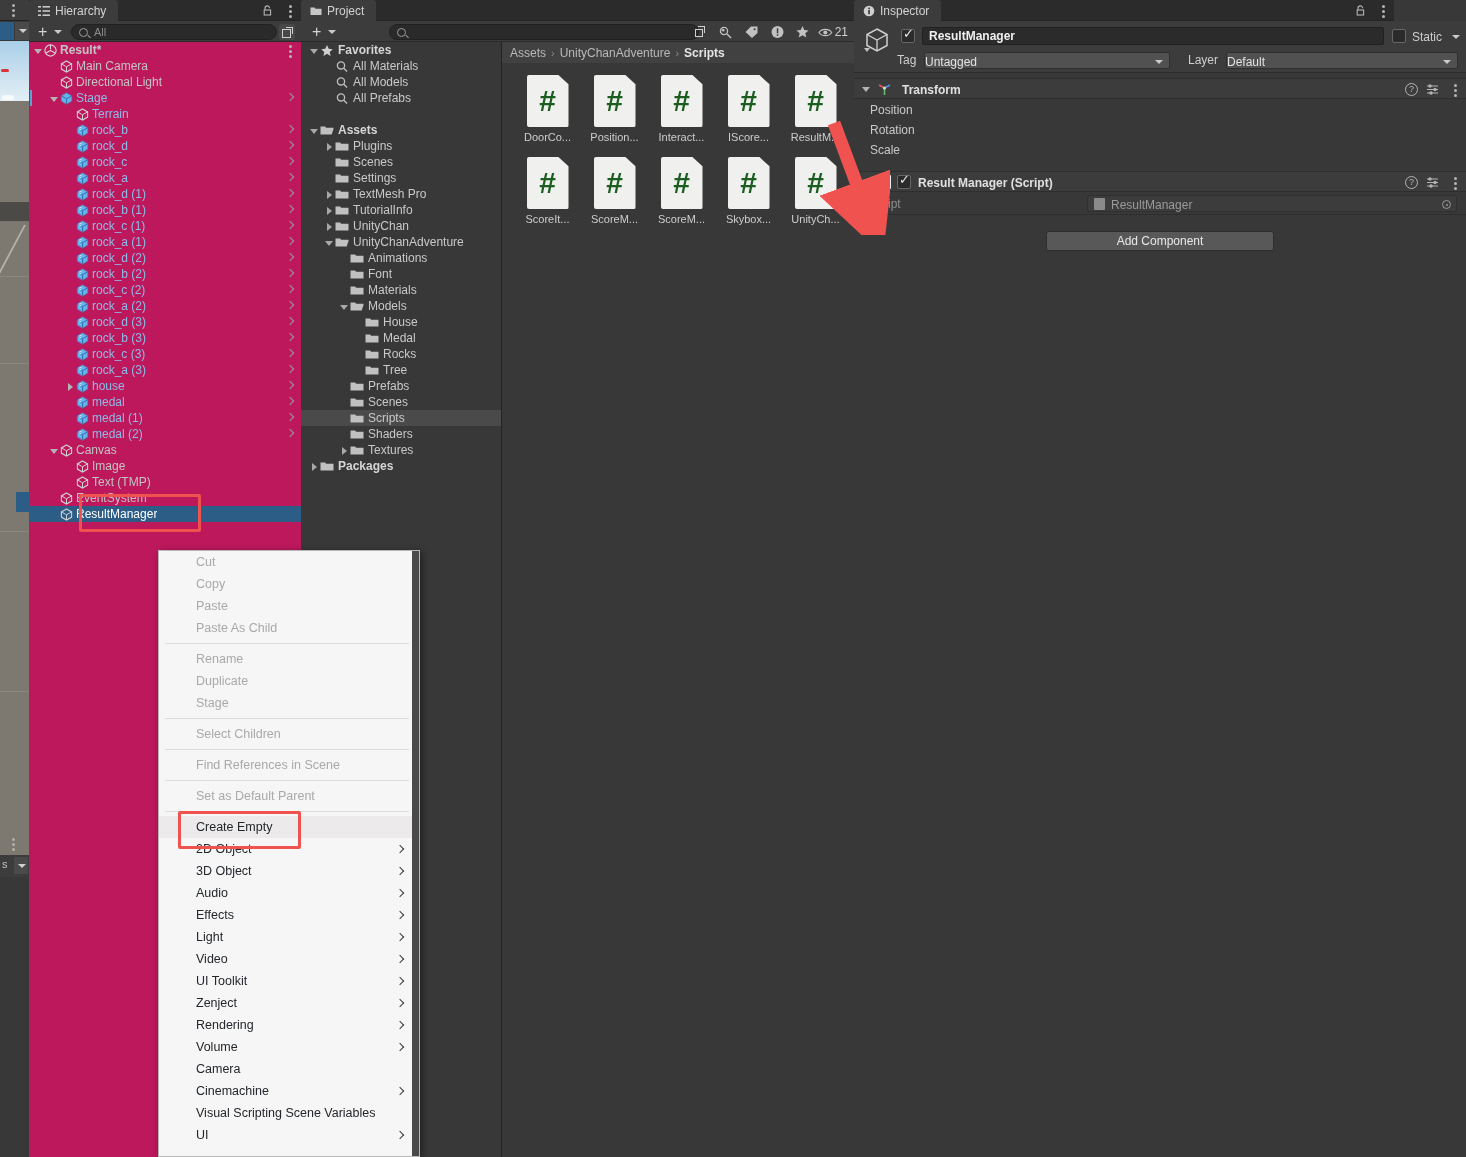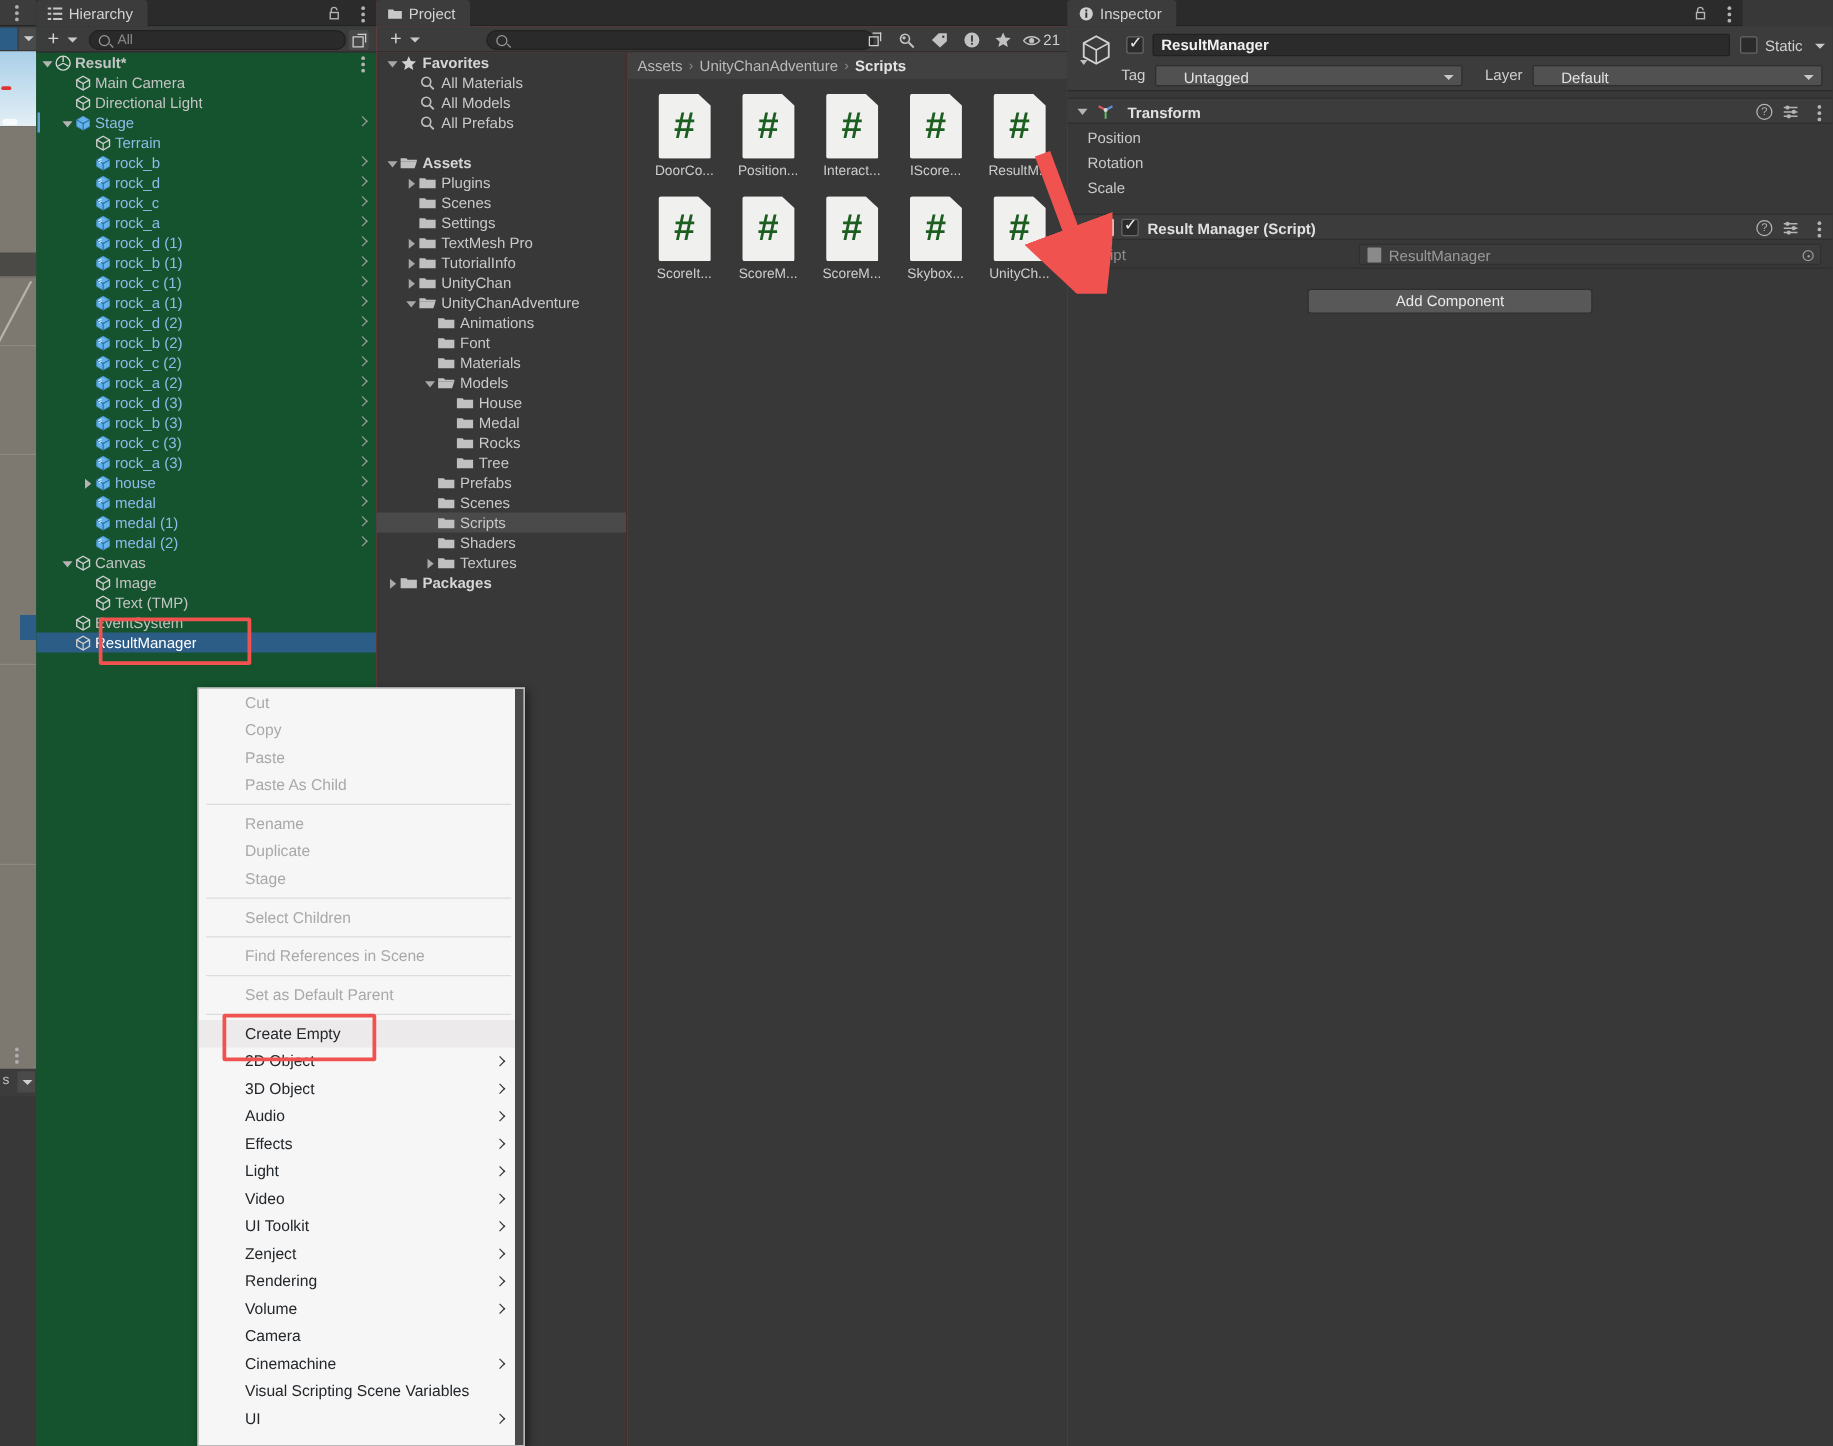--- a/index.html
+++ b/index.html
@@ -45,21 +45,21 @@
     position:absolute; left:0; top:0; height:21px; background:#3c3c3c;
     display:flex; align-items:center; gap:5px; padding:0 12px 0 9px;
     font-size:12px; color:#d2d2d2; border-top-left-radius:3px; border-top-right-radius:3px;
   }
   .tab-icon { width:12px; height:12px; display:inline-block; flex:none; }
 
   .kebab { width:3px; display:flex; flex-direction:column; gap:2px; }
   .kebab i { width:3px; height:3px; background:#b4b4b4; border-radius:50%; }
 
   
-  #hierarchy { position:absolute; left:29px; top:0; width:272px; height:1157px; background:#14532d; }
+  #hierarchy { position:absolute; left:29px; top:0; width:272px; height:1157px; background:#be185d; }
   #hierarchy .panel-tabbar { left:0; top:0; width:272px; }
   .h-lock { position:absolute; right:28px; top:5px; width:11px; height:11px; }
   .h-kebab { position:absolute; right:9px; top:5px; }
 
   .h-toolbar { position:absolute; left:0; top:21px; width:272px; height:21px; background:#3c3c3c; border-bottom:1px solid #2b2b2b; }
   .h-plus { position:absolute; left:9px; top:3px; width:13px; height:15px; color:#d4d4d4; font-size:16px; line-height:15px; }
   .h-plus-arrow { position:absolute; left:25px; top:9px; border-left:4px solid transparent; border-right:4px solid transparent; border-top:4px solid #c9c9c9; }
   .h-search { position:absolute; left:42px; top:3px; width:206px; height:16px; background:#2a2a2a; border:1px solid #212121; border-radius:8px; display:flex; align-items:center; padding-left:7px; }
   .h-search-ico { width:9px; height:9px; border:1.4px solid #9a9a9a; border-radius:50%; position:relative; flex:none; }
   .h-search-ico:after { content:""; position:absolute; left:7px; top:7px; width:4px; height:1.4px; background:#9a9a9a; transform:rotate(45deg); }
@@ -75,21 +75,21 @@
   .h-foldout { width:11px; height:11px; flex:none; position:relative; }
   .h-foldout.closed:after { content:""; position:absolute; left:3px; top:2px; border-top:4px solid transparent; border-bottom:4px solid transparent; border-left:5px solid #b4b4b4; }
   .h-foldout.open:after  { content:""; position:absolute; left:1px; top:4px; border-left:4px solid transparent; border-right:4px solid transparent; border-top:5px solid #b4b4b4; }
   .h-ico { width:13px; height:13px; flex:none; margin-right:3px; }
   .h-arrow-r { position:absolute; right:8px; top:4px; width:6px; height:6px; border-right:1.5px solid #9a9a9a; border-top:1.5px solid #9a9a9a; transform:rotate(45deg); }
   .h-scene-kebab { position:absolute; right:9px; top:3px; }
   .h-stage-bar { position:absolute; left:1px; top:0; width:2px; height:16px; background:#5e9fd4; }
   .h-label { overflow:hidden; text-overflow:ellipsis; }
 
   
-  #project { position:absolute; left:301px; top:0; width:553px; height:1157px; background:#ef4444; }
+  #project { position:absolute; left:301px; top:0; width:553px; height:1157px; background:#fca5a5; }
   #project .panel-tabbar { left:0; top:0; width:553px; }
   .p-toolbar { position:absolute; left:0; top:21px; width:553px; height:21px; background:#3c3c3c; border-bottom:1px solid #2b2b2b; }
   .p-plus { position:absolute; left:11px; top:3px; width:13px; height:15px; color:#d4d4d4; font-size:16px; line-height:15px; }
   .p-plus-arrow { position:absolute; left:27px; top:9px; border-left:4px solid transparent; border-right:4px solid transparent; border-top:4px solid #c9c9c9; }
   .p-search { position:absolute; left:88px; top:3px; width:310px; height:16px; background:#2a2a2a; border:1px solid #212121; border-radius:8px; display:flex; align-items:center; padding-left:7px; }
   .p-pop { position:absolute; left:392px; top:4px; width:14px; height:14px; }
   .p-pop:before { content:""; position:absolute; left:2px; top:4px; width:6px; height:6px; border:1.3px solid #cfcfcf; }
   .p-pop:after { content:""; position:absolute; left:5px; top:1px; width:6px; height:6px; border:1.3px solid #cfcfcf; border-left:none; border-bottom:none; }
   .p-tico { position:absolute; top:4px; width:15px; height:14px; }
 
@@ -113,21 +113,21 @@
     clip-path: polygon(0 0, 76% 0, 100% 18%, 100% 100%, 0 100%); }
   .cs-icon .hash { position:absolute; left:0; top:0; width:42px; height:52px; display:flex; align-items:center; justify-content:center;
     color:#1b5e20; font-size:30px; font-weight:bold; line-height:1; }
   .p-item-label { margin-top:4px; font-size:11px; color:#cdcdcd; max-width:66px; text-align:right; white-space:nowrap; overflow:hidden; }
 
   
   #inspector { position:absolute; left:854px; top:0; width:612px; height:1157px; background:#383838; }
   #inspector .panel-tabbar { left:0; top:0; width:540px; }
   .i-lock { position:absolute; right:28px; top:5px; width:11px; height:11px; }
   .i-kebab { position:absolute; right:9px; top:5px; }
-  .dd-txt { position:absolute; left:22px; top:2px; font-size:12px; color:#e2e2e2; }
+  .dd-txt { position:absolute; left:0; top:2px; font-size:12px; color:#e2e2e2; }
   .dd-arrow { position:absolute; right:6px; top:7px; border-left:4px solid transparent; border-right:4px solid transparent; border-top:4px solid #c9c9c9; }
   .comp-fold { position:absolute; left:8px; top:8px; border-left:4px solid transparent; border-right:4px solid transparent; border-top:5px solid #b4b4b4; }
   .comp-title { position:absolute; font-size:12px; color:#e0e0e0; font-weight:bold; top:4px; }
   .comp-help { position:absolute; right:48px; top:4px; width:13px; height:13px; border:1.3px solid #b4b4b4; border-radius:50%; font-size:9px; color:#b4b4b4; text-align:center; line-height:11px; }
   .comp-preset { position:absolute; right:27px; top:4px; width:13px; height:13px; }
   .comp-kebab { position:absolute; right:9px; top:5px; }
   .tr-lbl { position:absolute; left:16px; top:3px; font-size:12px; color:#c9c9c9; }
   .script-lbl { position:absolute; left:16px; top:4px; font-size:12px; color:#8d8d8d; }
   .script-field { position:absolute; left:233px; top:2px; width:370px; height:17px; background:#3c3c3c; border:1px solid #303030; border-radius:2px; }
   .script-chip { position:absolute; left:6px; top:2px; width:11px; height:12px; background:#8a8a8a; border-radius:1px; }

